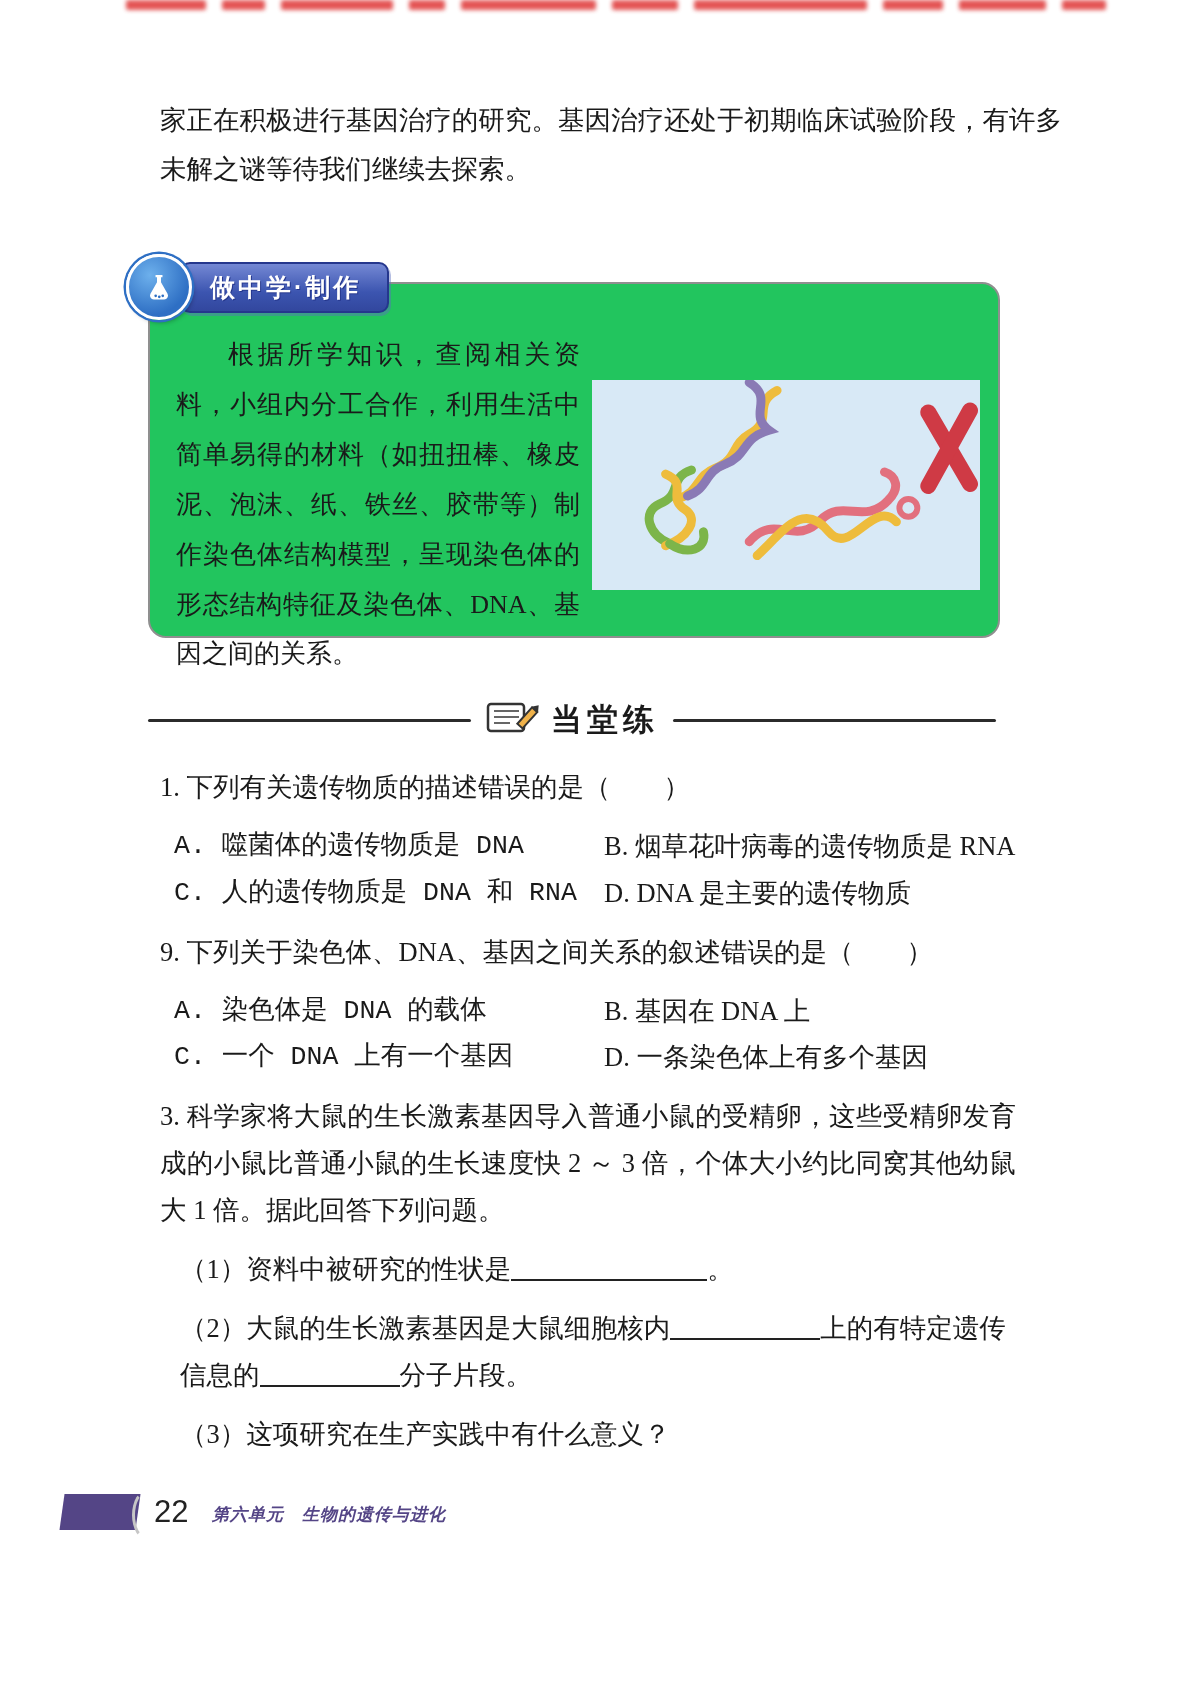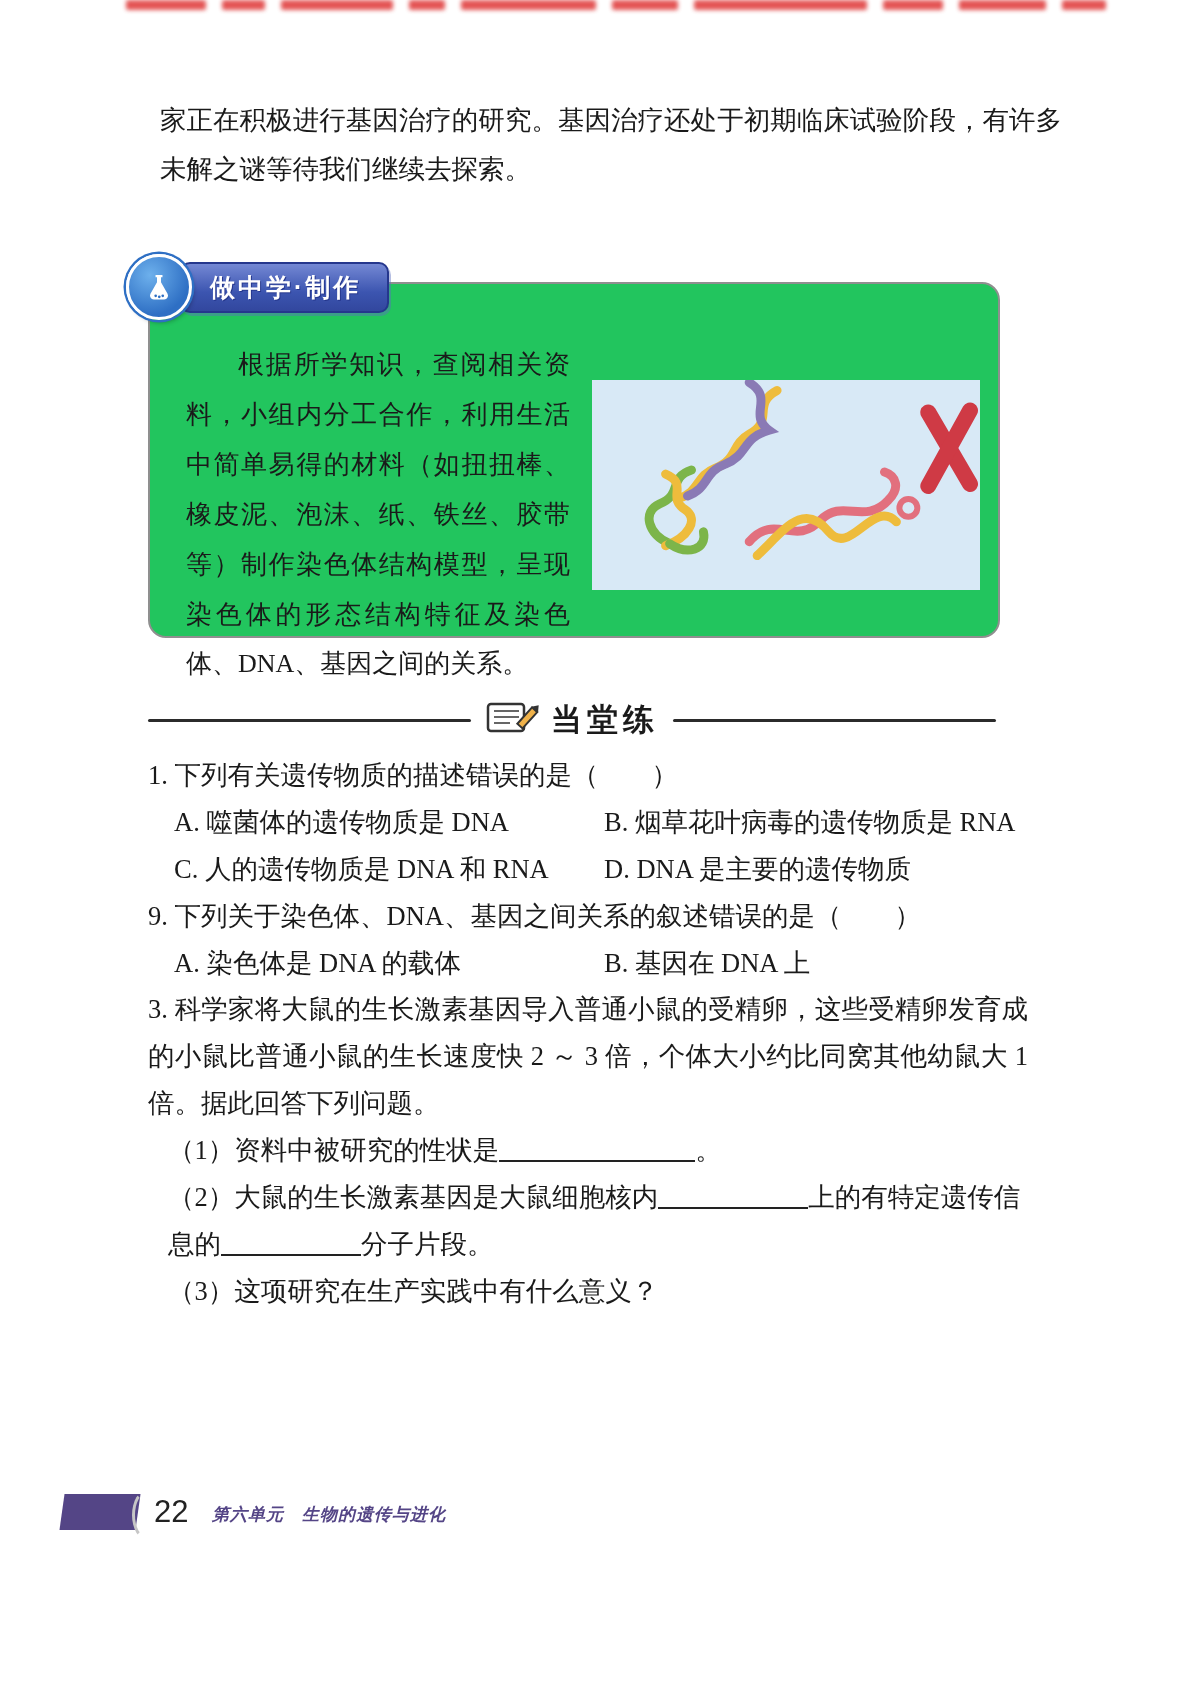--- a/index.html
+++ b/index.html
@@ -27,40 +27,40 @@
     border:3px solid #ffffff;box-shadow:0 0 0 2.5px #2e6fc4, 2px 3px 4px rgba(0,0,0,.25);
     display:flex;align-items:center;justify-content:center;}
   .badge-label{margin-left:-12px;z-index:1;
     background:linear-gradient(#7488d4,#3c55b0 60%,#32479e);
     color:#fff;font-weight:bold;font-size:25px;letter-spacing:3px;
     padding:7px 26px 7px 28px;border-radius:10px;border:2px solid #25378d;
     box-shadow:2px 3px 0 rgba(90,110,190,.45);
     font-family:"Liberation Sans","DejaVu Sans",sans-serif;
     text-shadow:1px 1px 0 #25378d;}
   .activity-content{display:flex;padding:46px 18px 8px 26px;}
-  .activity-text{width:420px;margin:10px;font-size:26px;line-height:1.92;
+  .activity-text{width:420px;margin:0;font-size:26px;line-height:1.92;
     text-indent:2em;text-align:justify;}
   .activity-image{width:388px;height:210px;margin-left:12px;margin-top:50px;
     background:#d8e9f6;flex:0 0 auto;}
 
   
   .practice-divider{position:absolute;left:148px;top:694px;width:848px;height:52px;
     display:flex;align-items:center;}
   .rule{flex:1;height:3px;background:#2b2b2b;border-radius:2px;}
   .practice-icon{margin:0 10px 0 14px;}
   .practice-title{font-size:31px;font-weight:bold;letter-spacing:5px;margin-right:14px;
     font-family:"Liberation Sans","DejaVu Sans",sans-serif;}
 
   
   .questions{position:absolute;left:148px;top:752px;width:880px;
     font-size:26.5px;line-height:1.77;}
-  .questions p{margin:0;}
+  .questions p{margin:12px;}
   .stem{text-align:justify;}
   .opt-row{display:flex;padding-left:26px;}
-  .opt-first{width:430px;flex:0 0 auto;}
+  .opt-first{width:430px;flex:0 0 auto;font-family:Liberation Mono, monospace;}
   .sub{padding-left:20px;}
   .blank{display:inline-block;border-bottom:2px solid #222;height:1.05em;
     vertical-align:-3px;}
   .blank-1{width:196px;}
   .blank-2{width:150px;}
   .blank-3{width:140px;}
 
   
   .footer{position:absolute;left:0;top:1490px;width:1014px;height:48px;}
   .ribbon{position:absolute;left:62px;top:4px;width:76px;height:36px;
@@ -157,20 +157,24 @@
     <div class="opt-row">
       <span class="opt-first">C. 人的遗传物质是 DNA 和 RNA</span>
       <span>D. DNA 是主要的遗传物质</span>
     </div>
 
     <p class="stem">9. 下列关于染色体、DNA、基因之间关系的叙述错误的是（　　）</p>
     <div class="opt-row">
       <span class="opt-first">A. 染色体是 DNA 的载体</span>
       <span>B. 基因在 DNA 上</span>
     </div>
+    <div class="opt-row">
+      <span class="opt-first">C. 一个 DNA 上有一个基因</span>
+      <span>D. 一条染色体上有多个基因</span>
+    </div>
 
     <p class="stem">3. 科学家将大鼠的生长激素基因导入普通小鼠的受精卵，这些受精卵发育成的小鼠比普通小鼠的生长速度快 2 ～ 3 倍，个体大小约比同窝其他幼鼠大 1 倍。据此回答下列问题。</p>
     <p class="sub">
       <span>（1）资料中被研究的性状是</span><span class="blank blank-1"></span><span>。</span>
     </p>
     <p class="sub">
       <span>（2）大鼠的生长激素基因是大鼠细胞核内</span><span class="blank blank-2"></span><span>上的有特定遗传信息的</span><span class="blank blank-3"></span><span>分子片段。</span>
     </p>
     <p class="sub">（3）这项研究在生产实践中有什么意义？</p>
   </div>

